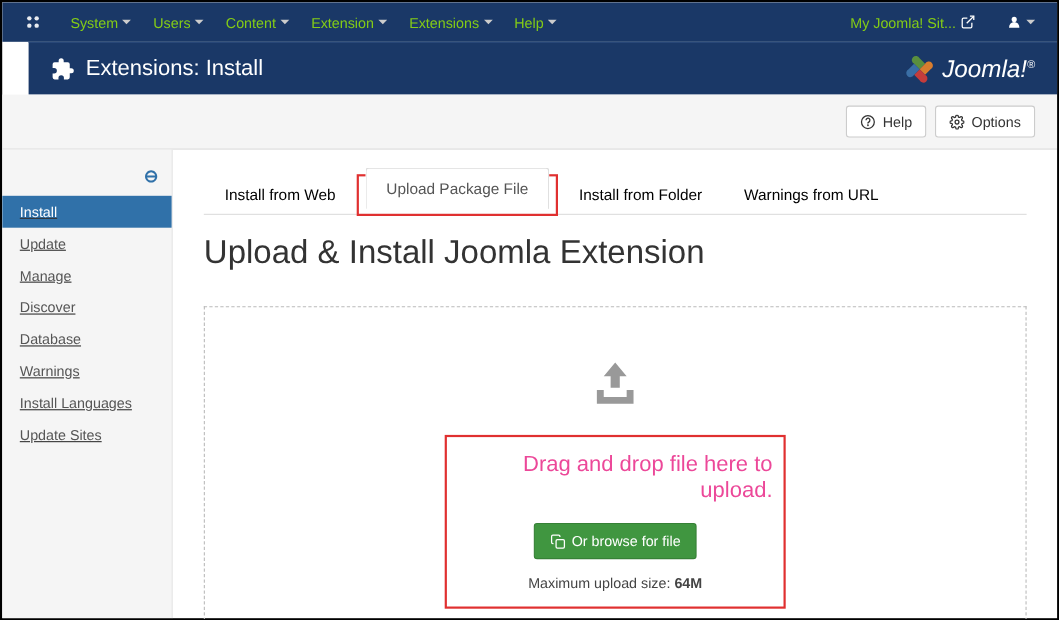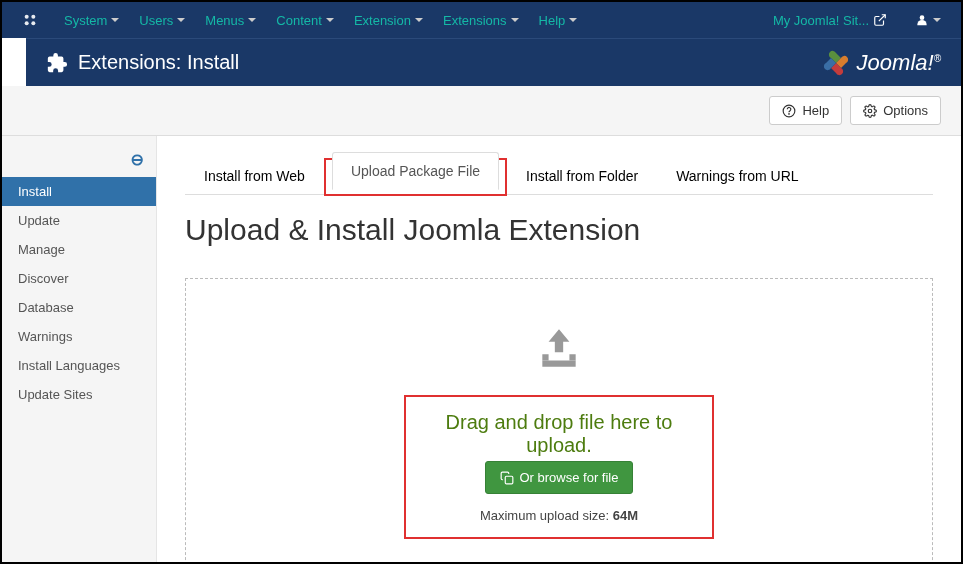--- a/index.html
+++ b/index.html
@@ -2,56 +2,56 @@
 <html><head>
 <meta charset="utf-8">
 <style>
 * { box-sizing: border-box; margin: 0; padding: 0; }
 body { font-family: -apple-system, BlinkMacSystemFont, "Segoe UI", Helvetica, Arial, sans-serif; font-size: 13px; background: #fff; color: #333; }
 .frame { width: 963px; height: 564px; border: 2px solid #000; position: relative; overflow: hidden; }
 
 .topnav { background: #1a3867; height: 36px; display: flex; align-items: center; padding: 0 10px; color: #fff; }
 .topnav .nav-left { display: flex; align-items: center; gap: 0; }
 .topnav .nav-right { margin-left: auto; display: flex; align-items: center; gap: 8px; }
-.topnav .nav-item { padding: 8px 10px; color: #14b8a6; font-size: 13px; cursor: pointer; display: flex; align-items: center; gap: 4px; }
+.topnav .nav-item { padding: 8px 10px; color: #84cc16; font-size: 13px; cursor: pointer; display: flex; align-items: center; gap: 4px; }
 .caret { width: 0; height: 0; border-left: 4px solid transparent; border-right: 4px solid transparent; border-top: 4px solid #ccc; display: inline-block; }
 .joomla-icon { width: 16px; height: 16px; display: inline-block; margin-right: 6px; }
 .ext-icon { width: 14px; height: 14px; display: inline-block; }
 
 .header { background: #1a3867; height: 48px; display: flex; align-items: center; padding: 0 20px; color: #fff; border-top: 1px solid #2b4a7a; margin-left: 24px; }
 .header h1 { font-size: 20px; font-weight: normal; display: flex; align-items: center; gap: 10px; }
 .header .plug-icon { width: 22px; height: 22px; }
 .brand { margin-left: auto; display: flex; align-items: center; gap: 6px; }
 .brand-text { font-size: 22px; font-style: italic; }
 .brand-logo { width: 30px; height: 30px; }
 
 .toolbar { background: #f5f5f5; border-bottom: 1px solid #ddd; padding: 10px 20px; display: flex; justify-content: flex-end; gap: 8px; }
 .btn { background: #fff; border: 1px solid #ccc; border-radius: 3px; padding: 6px 12px; font-size: 13px; color: #333; cursor: pointer; display: flex; align-items: center; gap: 6px; }
 
 .body { display: flex; height: calc(100% - 36px - 48px - 50px); }
 .sidebar { width: 155px; background: #f5f5f5; border-right: 1px solid #e5e5e5; padding-top: 10px; }
 .sidebar .collapse { text-align: right; padding: 4px 12px 8px; }
 .sidebar .collapse-ico { color: #3071a9; font-size: 16px; font-weight: bold; cursor: pointer; }
-.sidebar ul { list-style: none; }
+.sidebar ul { list-style: none; text-decoration: underline; }
 .sidebar li { padding: 7px 16px; color: #555; font-size: 13px; cursor: pointer; }
 .sidebar li.active { background: #3071a9; color: #fff; }
 
 .main { flex: 1; padding: 20px 28px; overflow: auto; }
 .tabs { display: flex; gap: 0; border-bottom: 1px solid #ddd; margin-bottom: 18px; }
 .tab { padding: 10px 18px; color: #000000; font-size: 14px; cursor: pointer; border: 1px solid transparent; position: relative; top: 1px; }
 .tab.active { color: #555; border: 1px solid #ddd; border-bottom: 1px solid #fff; border-radius: 3px 3px 0 0; background: #fff; }
 
 .highlight-tab { border: 2px solid #e03030; display: inline-block; padding: 4px 6px 0; position: relative; top: 2px; }
 .highlight-tab .tab.active { top: -1px; }
 
 .page-heading { font-size: 30px; color: #333; margin-bottom: 31px; font-weight: normal; }
 
 .dropzone { border: 1px dashed #bbb; padding: 30px 20px 40px; text-align: center; position: relative; }
 .upload-glyph { color: #999; margin: 14px auto 22px; width: 50px; height: 50px; }
-.drop-text { font-size: 20px; color: #4d7c0f; margin-bottom: 4px; }
+.drop-text { font-size: 20px; color: #ec4899; margin-bottom: 18px; text-align: right; }
 .btn-green { background: #409640; border: 1px solid #368136; color: #fff; border-radius: 3px; padding: 8px 14px; font-size: 13px; cursor: pointer; display: inline-flex; align-items: center; gap: 6px; }
 .max-size { margin-top: 14px; font-size: 13px; color: #444; }
 .max-size b { font-weight: bold; }
 
 .highlight-drop { border: 2px solid #e03030; width: 310px; margin: 0 auto; padding: 14px 10px 14px; }
 
 svg { display: block; }
 .reg { font-size: 10px; vertical-align: super; }
 </style>
 </head>
@@ -70,24 +70,20 @@
               <circle cx="17" cy="17" r="3" opacity="0.9"></circle>
             </g>
           </svg>
       </span>
       <span class="nav-item">
           <span>System</span>
           <span class="caret"></span>
         </span>
       <span class="nav-item">
           <span>Users</span>
-          <span class="caret"></span>
-        </span>
-      <span class="nav-item">
-          <span>Menus</span>
           <span class="caret"></span>
         </span>
       <span class="nav-item">
           <span>Content</span>
           <span class="caret"></span>
         </span>
       <span class="nav-item">
           <span>Extension</span>
           <span class="caret"></span>
         </span>

